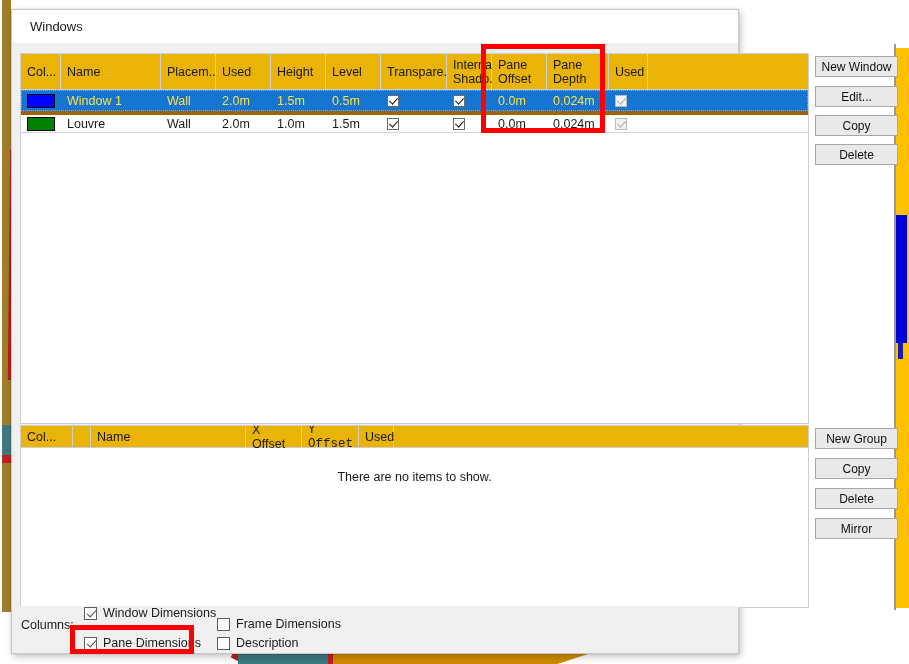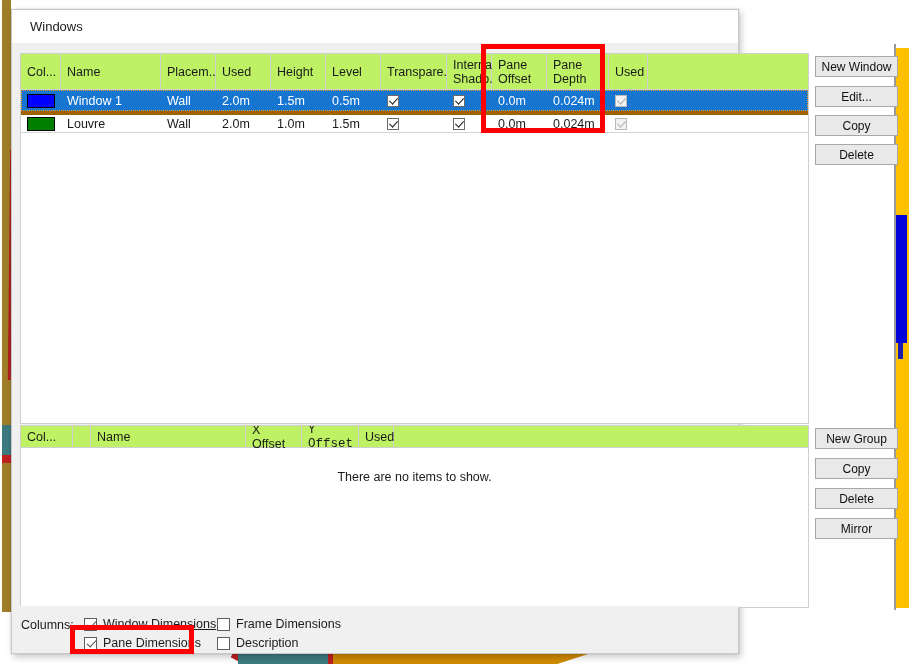--- a/index.html
+++ b/index.html
@@ -81,21 +81,21 @@
     display: flex;
     align-items: center;
     padding: 0 6px;
     font-size: 12.5px;
     color: #1a1a1a;
     border-right: 1px solid #cfcfcf;
     box-sizing: border-box;
     white-space: pre-line;
     line-height: 14px;
     flex: 0 0 auto;
-    background: #bef264;
+    background: #eab308;
   }
   .hcell.filler { border-right: none; flex: 1 1 auto; }
 
   .grid-row {
     display: flex;
     height: 21px;
     align-items: center;
     box-sizing: border-box;
     background: #ffffff;
   }
@@ -110,21 +110,21 @@
     padding: 0 6px;
     font-size: 12.5px;
     color: #1a1a1a;
     box-sizing: border-box;
     flex: 0 0 auto;
     white-space: nowrap;
     display: flex;
     align-items: center;
     height: 100%;
   }
-  .grid-row.selected .cell { color: #ffffff; text-align: right; }
+  .grid-row.selected .cell { color: #fde047; text-align: right; }
   .cell.filler { flex: 1 1 auto; }
 
   .row-divider {
     height: 1px; background: #d5d5d5; width: 100%;
   }
 
   
   .swatch {
     width: 32px; height: 14px;
     border: 1px solid #000000;
@@ -343,21 +343,21 @@
   </div>
 
   <div class="btn" style="left:803px; top:418px;">New Group</div>
   <div class="btn" style="left:803px; top:448px;">Copy</div>
   <div class="btn" style="left:803px; top:478px;">Delete</div>
   <div class="btn" style="left:803px; top:508px;">Mirror</div>
 
   <div id="columns-bar">
     <div id="columns-label">Columns:</div>
 
-    <div class="opt" style="left:72px; top:11px;text-decoration:underline;">
+    <div class="opt" style="left:72px; top:0;">
       <span class="box checked"></span>
       <span>Window Dimensions</span>
     </div>
     <div class="opt" style="left:72px; top:30px;">
       <span class="box checked"></span>
       <span>Pane Dimensions</span>
     </div>
     <div class="opt" style="left:205px; top:11px;">
       <span class="box"></span>
       <span>Frame Dimensions</span>

